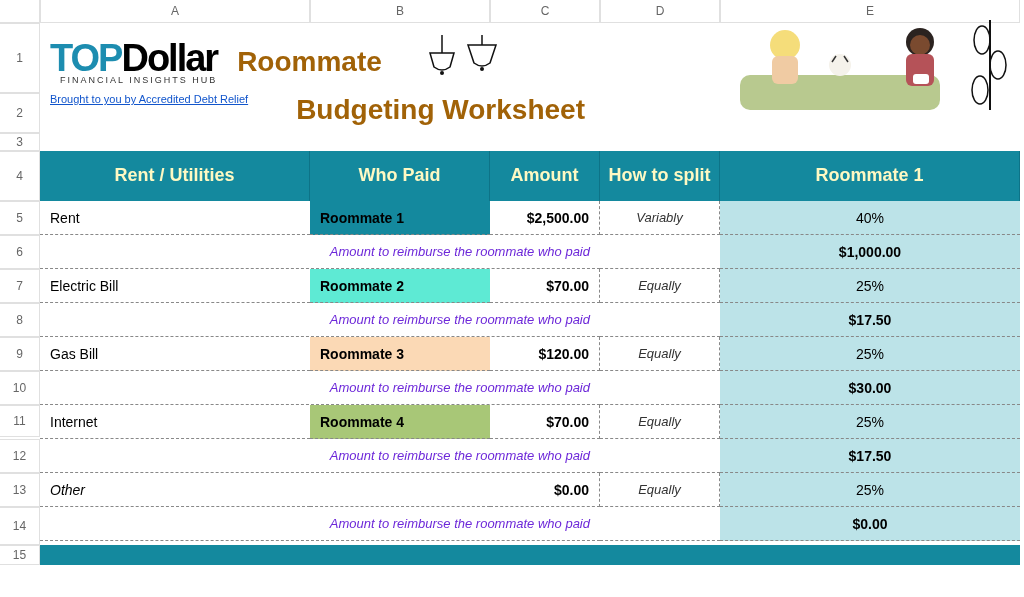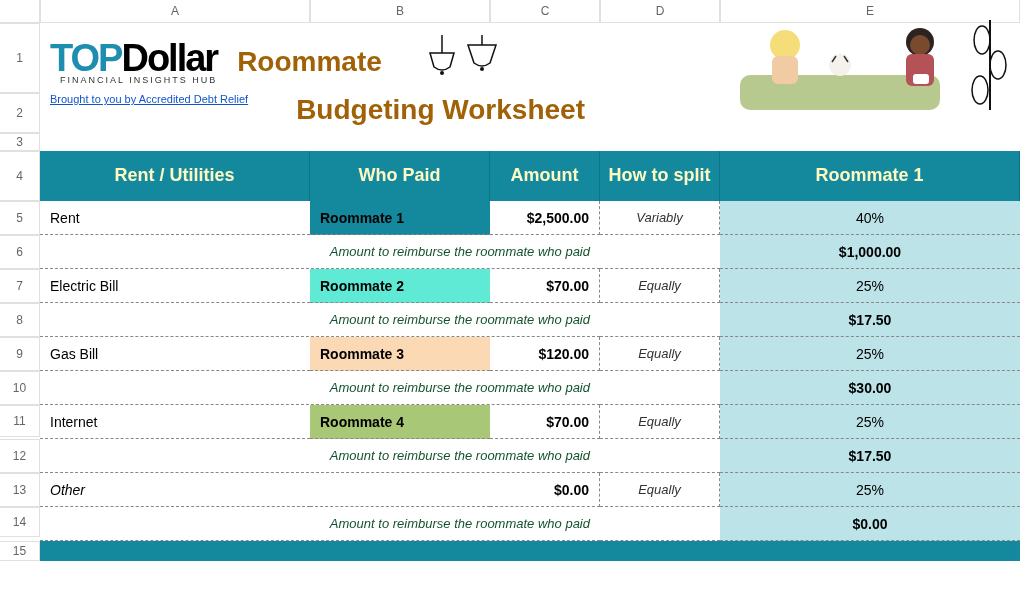--- a/index.html
+++ b/index.html
@@ -22,21 +22,21 @@
     .dashR { border-right: 1px dashed #888; }
     .name { font-weight: 400; }
     .who { font-weight: 700; }
     .who-r1 { background: #14899e; color: #000; }
     .who-r2 { background: #5eead4; }
     .who-r3 { background: #fbd9b5; }
     .who-r4 { background: #a8c777; }
     .amt { justify-content: flex-end; font-weight: 700; }
     .split { justify-content: center; font-style: italic; color: #333; font-size: 13px; }
     .r1col { background: #bce3e8; justify-content: center; }
-    .reimburse-label { grid-column: 2 / 5; text-align: right; font-style: italic; color: #14532d; font-size: 13px; padding: 6px 10px; border-bottom: 1px dashed #888; height: 34px; display: flex; align-items: center; justify-content: flex-end; }
+    .reimburse-label { grid-column: 2 / 5; text-align: right; font-style: italic; color: #6d28d9; font-size: 13px; padding: 6px 10px; border-bottom: 1px dashed #888; height: 34px; display: flex; align-items: center; justify-content: flex-end; }
     .reimburse-gap { border-bottom: 1px dashed #888; height: 34px; }
     .r1amt { background: #bce3e8; font-weight: 700; justify-content: center; }
     .footer-bar { grid-column: 2 / 7; background: #14899e; height: 20px; }
     .lamps { margin-left: 20px; }
     .people { margin-left: auto; }
     svg { display: block; }
   </style>
 </head>
 <body>
 
@@ -151,20 +151,20 @@
   <div class="reimburse-gap"></div>
   <div class="dcell r1amt">$17.50</div>
 
   <div class="rowhead" style="height:34px">13</div>
   <div class="dcell name" style="font-style:italic">Other</div>
   <div class="dcell who"></div>
   <div class="dcell amt dashR">$0.00</div>
   <div class="dcell split dashR">Equally</div>
   <div class="dcell r1col">25%</div>
 
-  <div class="rowhead" style="height:30px">14</div>
+  <div class="rowhead" style="height:38px">14</div>
   <div class="reimburse-label">Amount to reimburse the roommate who paid</div>
   <div class="reimburse-gap"></div>
   <div class="dcell r1amt">$0.00</div>
 
   <div class="rowhead" style="height:20px">15</div>
   <div class="footer-bar"></div>
 </div>
 
 </body></html>

